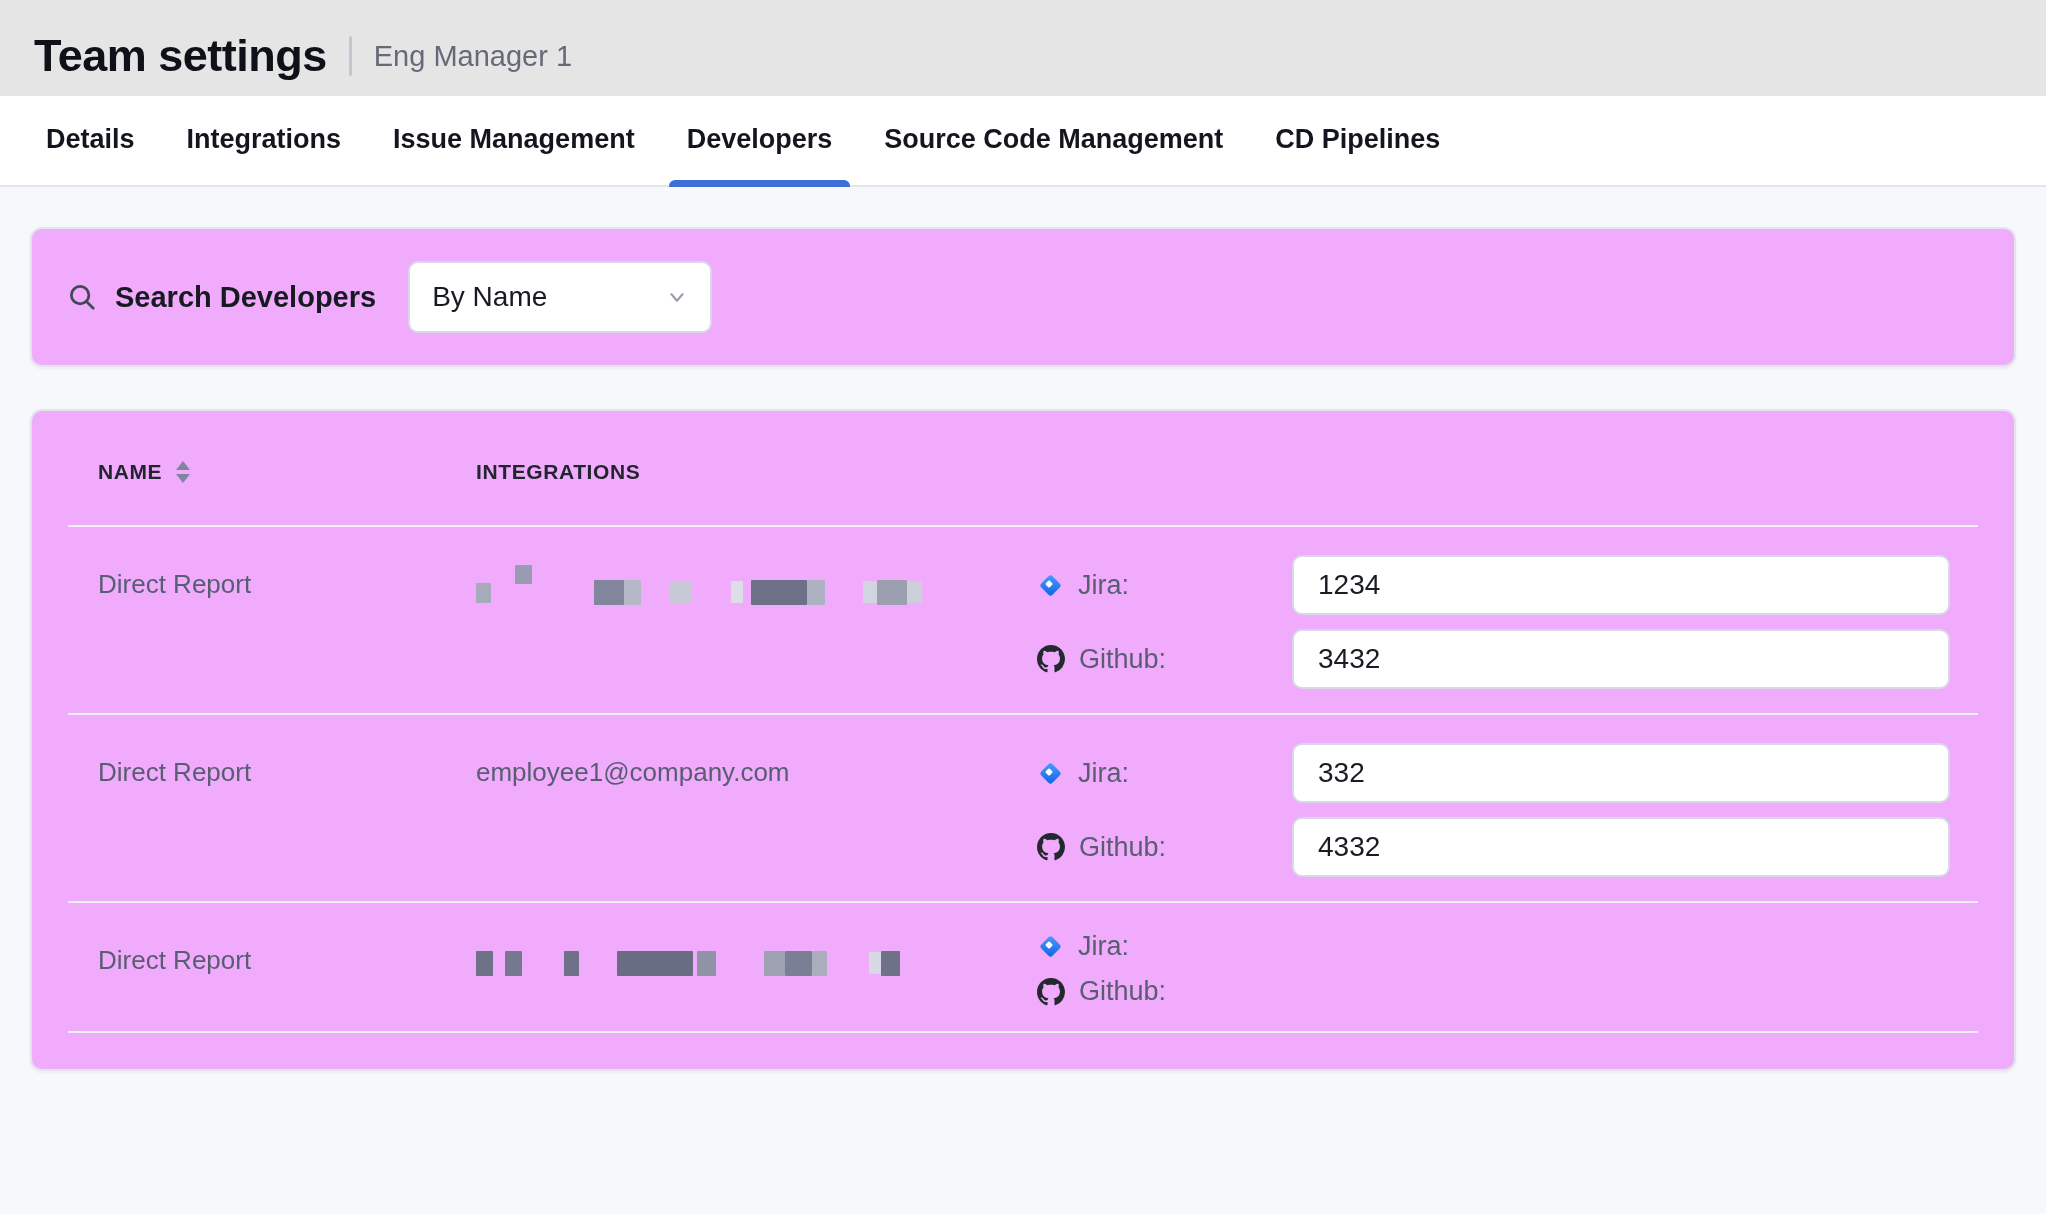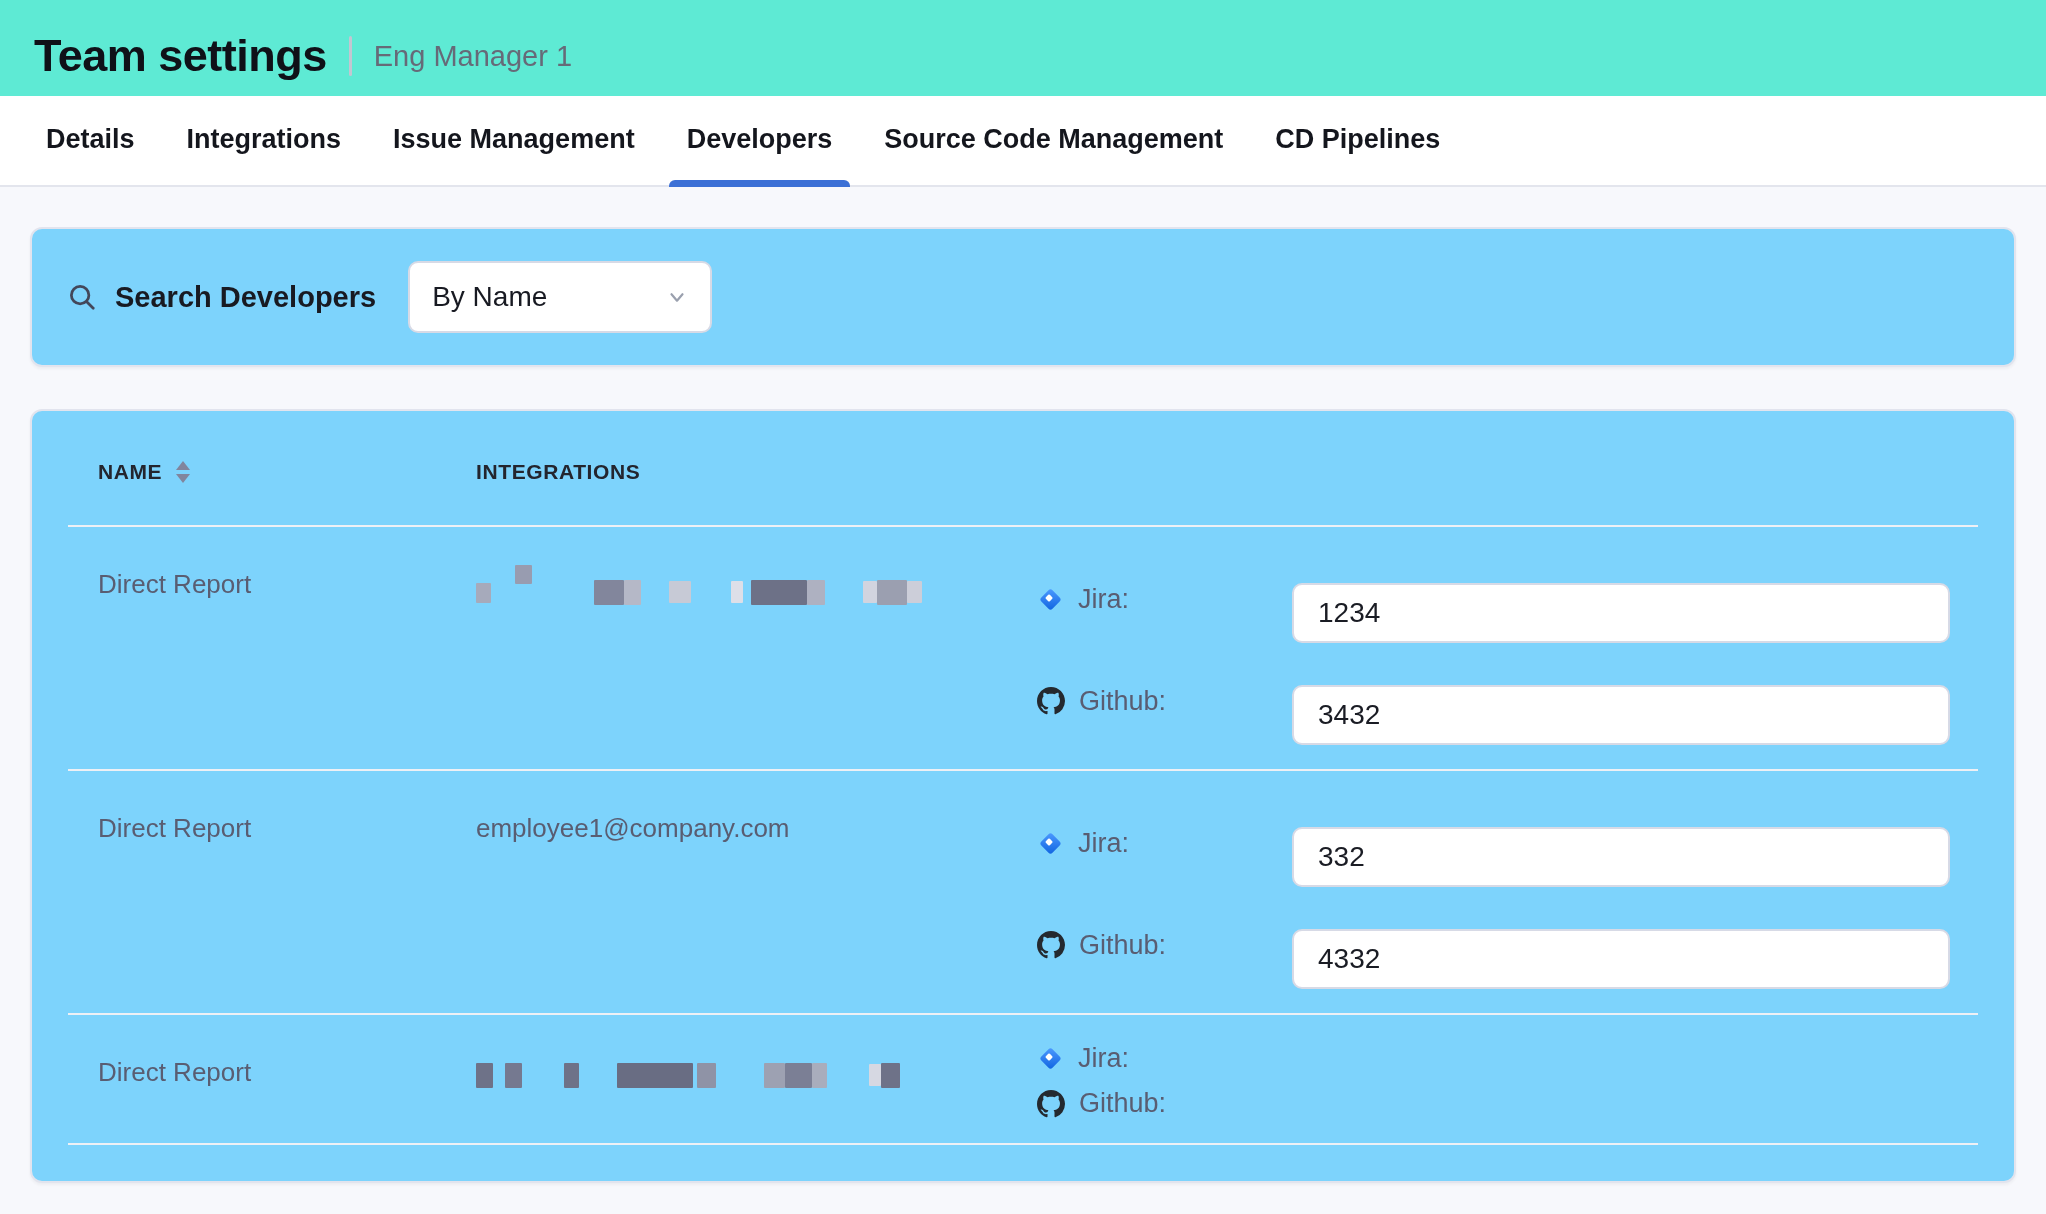--- a/index.html
+++ b/index.html
@@ -4,21 +4,21 @@
 <style>
   * { box-sizing: border-box; margin: 0; padding: 0; }
   html, body { width: 2046px; height: 1214px; overflow: hidden; }
   body {
     font-family: "Liberation Sans", sans-serif;
     background: #f7f8fc;
     color: #14161d;
   }
   
   .app-header {
-    background: #5eead4;
+    background: #e5e5e5;
     padding: 30px 40px 14px 34px;
     display: flex; align-items: center; gap: 22px;
   }
   .page-title { font-size: 45px; font-weight: 700; color: #0f1118; letter-spacing: -0.5px; }
   .title-sep { width: 3px; height: 40px; background: #c3c6d1; border-radius: 2px; }
   .page-subtitle { font-size: 29px; color: #666a78; }
   
   .tabbar {
     background: #fff;
     display: flex;
@@ -32,21 +32,21 @@
   }
   .tab.active::after {
     content: "";
     position: absolute; left: 8px; right: 8px; bottom: -2px; height: 7px;
     background: var(--accent, #3c70d6);
     border-radius: 6px 6px 0 0;
   }
   
   .content { padding: 40px 30px 0 30px; }
   .card {
-    background: #7dd3fc;
+    background: #f0abfc;
     border: 2px solid #e2e4ee;
     border-radius: 12px;
     box-shadow: 0 2px 3px rgba(30, 33, 48, 0.05);
   }
   
   .search-card {
     padding: 32px 35px;
     display: flex; align-items: center;
   }
   .search-label { display: flex; align-items: center; gap: 18px; font-size: 29px; font-weight: 700; color: #181a22; }
@@ -88,21 +88,21 @@
   .rblock { display: inline-block; border-radius: 1px; }
   .cell-int { display: flex; flex-direction: column; gap: 14px; }
   .int-row { display: flex; align-items: center; }
   .int-label { width: 255px; display: flex; align-items: center; gap: 14px; font-size: 27px; color: #595d72; }
   .int-input {
     width: 658px; height: 60px;
     border: 2px solid #d7dae6; border-radius: 10px;
     padding: 0 24px;
     font-size: 28px; color: #1a1c24;
     font-family: "Liberation Sans", sans-serif;
-    background: #fff; outline: none; margin-top: 28px;
+    background: #fff; outline: none;
   }
   .icon { display: inline-flex; align-items: center; justify-content: center; }
 </style>
 </head>
 <body>
 
 <div class="app-header">
   <div class="page-title">Team settings</div>
   <div class="title-sep"></div>
   <div class="page-subtitle">Eng Manager 1</div>

